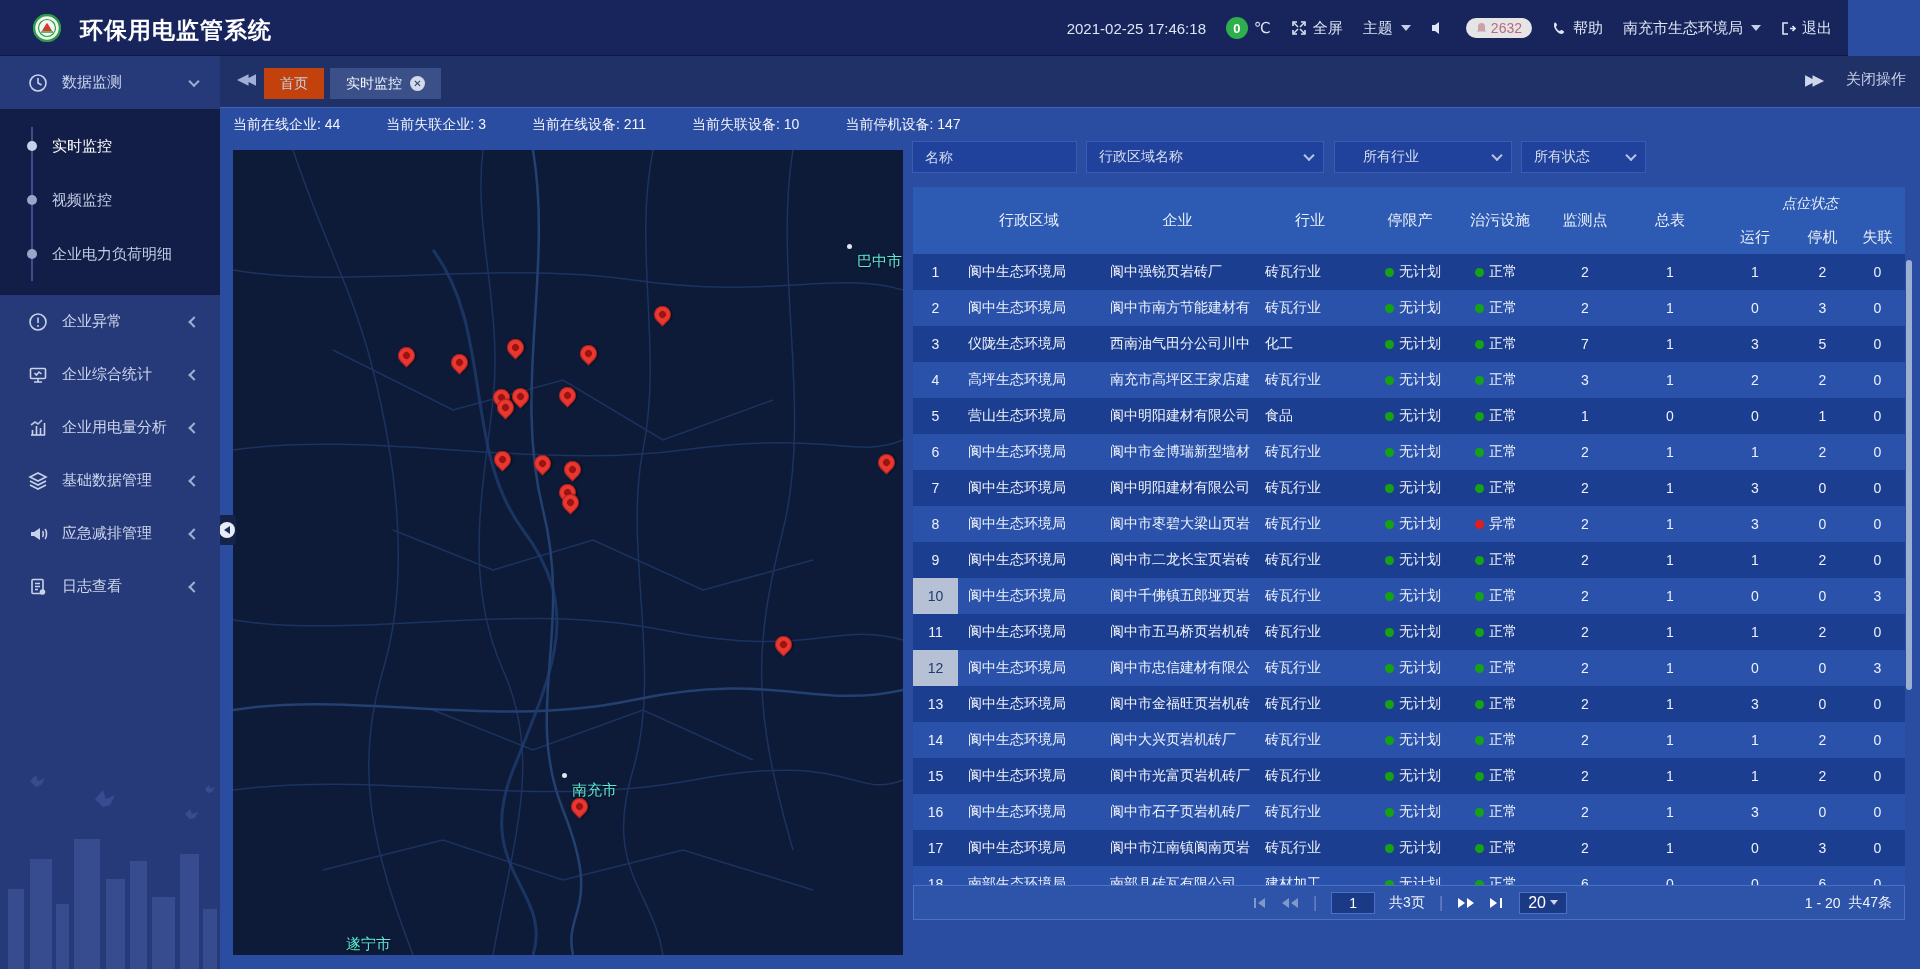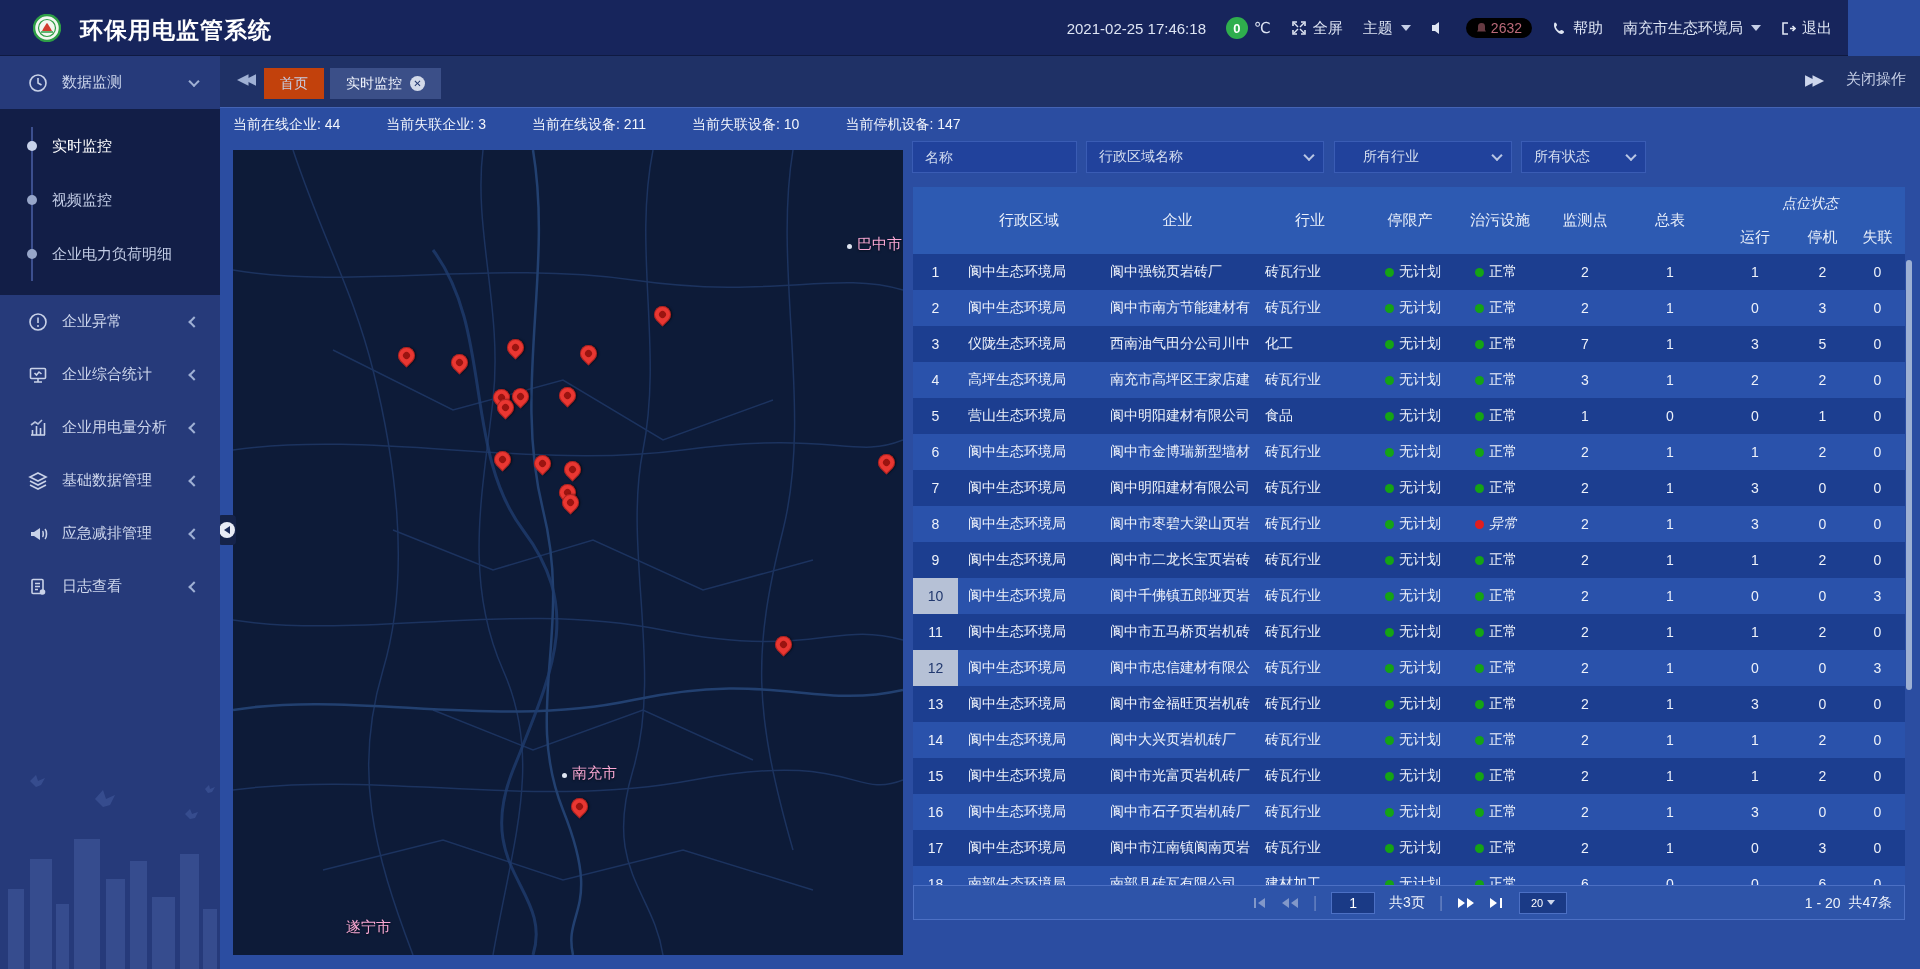--- a/index.html
+++ b/index.html
@@ -7,21 +7,21 @@
   body { font-family:"Liberation Sans","DejaVu Sans",sans-serif; }
   #app { position:relative; width:1920px; height:969px; overflow:hidden; background:#2b4da1; }
 
   
   .header { position:absolute; left:0; top:0; width:1848px; height:56px; background:#17255c; border-bottom:1px solid #0f1a42; z-index:30; display:flex; align-items:center; }
   .logo { position:absolute; left:33px; top:14px; width:28px; height:28px; }
   .app-title { position:absolute; left:80px; top:15px; font-size:23px; font-weight:bold; color:#ffffff; letter-spacing:1px; }
   .header-right { position:absolute; right:16px; top:0; height:56px; display:flex; align-items:center; gap:20px; color:#dde4f3; font-size:15px; }
   .hitem { display:flex; align-items:center; gap:6px; cursor:pointer; white-space:nowrap; }
   .temp-badge { display:inline-flex; align-items:center; justify-content:center; width:22px; height:22px; border-radius:50%; background:#2fae4d; color:#fff; font-size:13px; font-weight:bold; }
-  .notif-pill { background:#000000; color:#bb6a79; border-radius:10px; padding:2px 10px; font-size:14px; display:flex; align-items:center; gap:4px; }
+  .notif-pill { background:#e5e5e5; color:#bb6a79; border-radius:10px; padding:2px 10px; font-size:14px; display:flex; align-items:center; gap:4px; }
   .caret-down { display:inline-block; width:0; height:0; border-left:5px solid transparent; border-right:5px solid transparent; border-top:6px solid #c6cfe6; margin-left:2px; }
 
   
   .sidebar { position:absolute; left:0; top:56px; width:220px; height:913px; background:#263a7a; z-index:20; overflow:hidden; }
   .menu-section { position:relative; height:53px; display:flex; align-items:center; padding-left:28px; color:#cdd6ec; font-size:15px; cursor:pointer; }
   .menu-section .mi { width:20px; height:20px; margin-right:14px; flex:0 0 20px; }
   .menu-section .chev { position:absolute; right:22px; top:50%; width:8px; height:8px; border-left:2px solid #9fb0d4; border-bottom:2px solid #9fb0d4; }
   .chev.left  { transform:translateY(-50%) rotate(45deg); }
   .chev.down  { transform:translateY(-70%) rotate(-45deg); }
   .submenu { background:#121e47; padding:10px 0 14px 0; position:relative; }
@@ -41,21 +41,21 @@
   .tab-close { width:15px; height:15px; border-radius:50%; background:#d3dae9; color:#22366e; font-size:10px; font-weight:bold; display:flex; align-items:center; justify-content:center; line-height:1; }
   .tab-right { position:absolute; right:14px; top:14px; display:flex; align-items:center; gap:26px; color:#c6cfe6; font-size:15px; }
   .tab-right .arrows { letter-spacing:-4px; color:#cdd6ec; cursor:pointer; }
 
   
   .content-bg { position:absolute; left:220px; top:107px; width:1700px; height:862px; background:#2b4da1; border-top:1px solid #4463b4; }
   .statsbar { position:absolute; left:233px; top:110px; height:30px; display:flex; align-items:center; gap:46px; color:#f2f5fc; font-size:14px; white-space:nowrap; }
 
   
   .map { position:absolute; left:233px; top:150px; width:670px; height:805px; background:#0d1b38; overflow:hidden; }
-  .city-label { position:absolute; color:#f9a8d4; font-size:15px; text-shadow:0 1px 2px rgba(0,0,0,.6); }
+  .city-label { position:absolute; color:#5eead4; font-size:15px; text-shadow:0 1px 2px rgba(0,0,0,.6);margin-top:17px; }
   .city-dot { position:absolute; width:5px; height:5px; border-radius:50%; background:#dfe6f2; }
   .pin { position:absolute; width:17px; height:17px; background:#e93732; border-radius:50% 50% 50% 0; transform:rotate(-45deg); box-shadow:inset 0 0 0 1px rgba(110,10,10,.45), 1px 1px 2px rgba(0,0,0,.5); }
   .pin::after { content:""; position:absolute; left:5px; top:5px; width:7px; height:7px; border-radius:50%; background:#9b1410; }
   .collapse-btn { position:absolute; left:218px; top:515px; width:18px; height:30px; background:#152349; border-radius:4px; z-index:15; display:flex; align-items:center; justify-content:center; cursor:pointer; }
   .collapse-btn .circ { width:16px; height:16px; border-radius:50%; background:#e8ecf5; display:flex; align-items:center; justify-content:center; }
   .collapse-btn .tri { width:0; height:0; border-top:4px solid transparent; border-bottom:4px solid transparent; border-right:6px solid #1c2c5a; margin-right:1px; }
 
   
   .fbox { position:absolute; top:141px; height:32px; background:#21429c; border:1px solid #3a5cb4; color:#d5deef; font-size:14px; display:flex; align-items:center; padding:0 12px; }
   .fbox input { background:transparent; border:none; outline:none; color:#d5deef; font-size:14px; width:100%; font-family:inherit; }
@@ -81,21 +81,21 @@
   .sdot { display:inline-block; width:9px; height:9px; border-radius:50%; margin-right:5px; flex:0 0 9px; }
   .sdot.green { background:#15a315; }
   .sdot.red { background:#e01d1d; }
   .tscroll { position:absolute; left:1906px; top:260px; width:6px; height:430px; border-radius:3px; background:#9db0d4; }
 
   
   .pager { position:absolute; left:913px; top:885px; width:992px; height:35px; background:#2e54a9; border:1px solid #4c70c4; display:flex; align-items:center; justify-content:center; gap:14px; color:#eef2fa; font-size:14px; }
   .pg-ic { display:flex; align-items:center; cursor:pointer; }
   .pg-sep { color:#6c86c4; font-size:16px; }
   .pg-input { width:44px; height:22px; background:#1a3a86; border:1px solid #4c70c4; color:#fff; text-align:center; font-size:14px; display:flex; align-items:center; justify-content:center; }
-  .pg-size { width:48px; height:22px; background:#1a3a86; border:1px solid #4c70c4; color:#fff; font-size:11px; display:flex; align-items:center; justify-content:center; gap:4px; cursor:pointer; }
+  .pg-size { width:48px; height:22px; background:#1a3a86; border:1px solid #4c70c4; color:#fff; font-size:16px; display:flex; align-items:center; justify-content:center; gap:4px; cursor:pointer; }
   .pg-size .caret-down { border-top-color:#cdd6ec; border-left-width:4px; border-right-width:4px; border-top-width:5px; margin:0; }
   .pg-right { position:absolute; right:12px; top:0; height:33px; display:flex; align-items:center; color:#eef2fa; font-size:14px; }
 </style>
 </head>
 <body>
 
 <div id="app">
 
   <div class="header">
     <svg class="logo" viewBox="0 0 28 28">
@@ -450,21 +450,21 @@
         <div class="td ">3</div>
         <div class="td ">0</div>
         <div class="td ">0</div>
       </div>
       <div class="trow gridcols">
         <div class="td num">8</div>
         <div class="td left">阆中生态环境局</div>
         <div class="td left">阆中市枣碧大梁山页岩</div>
         <div class="td left">砖瓦行业</div>
         <div class="td left" style="padding-left: 20px;"><span class="sdot green"></span>无计划</div>
-        <div class="td left" style="padding-left: 20px; font-style: italic;"><span class="sdot red"></span>异常</div>
+        <div class="td left" style="padding-left: 20px;"><span class="sdot red"></span>异常</div>
         <div class="td ">2</div>
         <div class="td ">1</div>
         <div class="td ">3</div>
         <div class="td ">0</div>
         <div class="td ">0</div>
       </div>
       <div class="trow gridcols">
         <div class="td num">9</div>
         <div class="td left">阆中生态环境局</div>
         <div class="td left">阆中市二龙长宝页岩砖</div>

